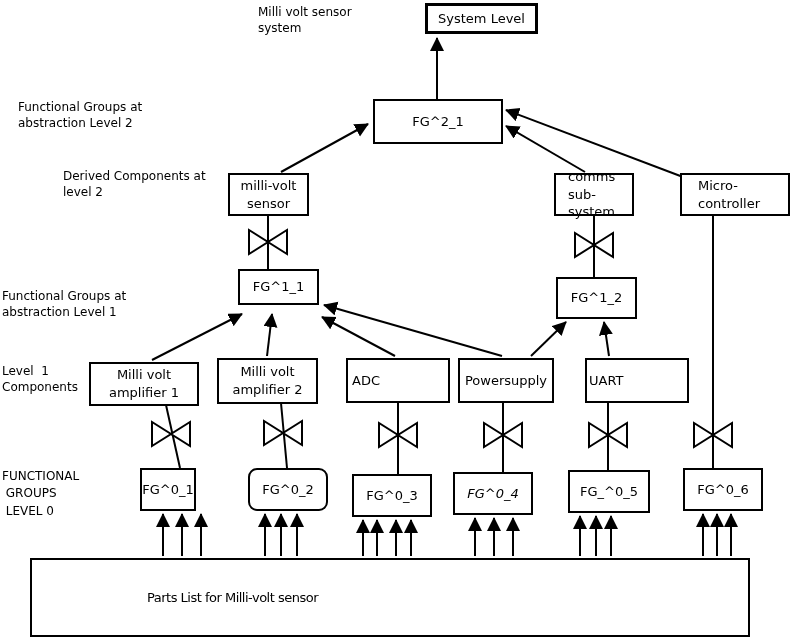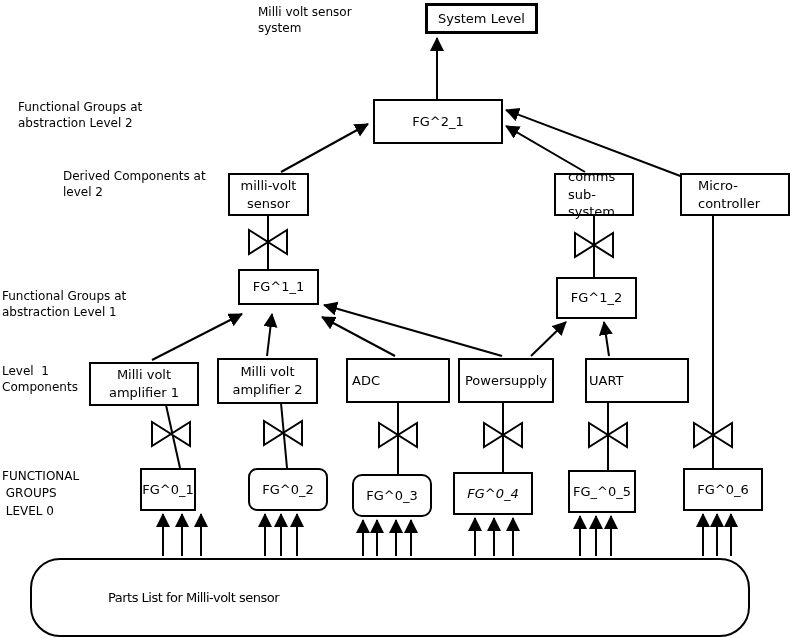--- a/index.html
+++ b/index.html
@@ -5,22 +5,22 @@
   html,body{margin:0;padding:0;background:#fff;}
   #canvas{position:relative;width:793px;height:638px;background:#fff;overflow:hidden;
           font-family:"DejaVu Sans",sans-serif;color:#000;}
   #wires{position:absolute;left:0;top:0;z-index:1;}
   .node{position:absolute;box-sizing:border-box;border:2px solid #000;background:#fff;
         display:flex;align-items:center;justify-content:center;text-align:center;
         font-size:13px;line-height:1.35;white-space:pre-line;z-index:2;}
   .align-left{justify-content:flex-start;text-align:left;}
   .slabel{position:absolute;font-size:12px;line-height:1.3;white-space:pre;z-index:2;}
   .slabel.small{font-size:12px;line-height:1.45;}
-  .parts-list{justify-content:flex-start;text-align:right;padding-left:76px;
-              letter-spacing:-0.5px;white-space:nowrap;border-radius:30px;}
+  .parts-list{justify-content:flex-start;text-align:right;padding-left:115px;
+              letter-spacing:-0.5px;white-space:nowrap;}
   .thick{border-width:3px;margin-left:45px;}
 </style>
 </head>
 <body>
 
 <div id="canvas">
 
   <svg id="wires" width="793" height="638" viewBox="0 0 793 638">
     <defs>
       <marker id="ah" markerWidth="7" markerHeight="8" refX="6.5" refY="3.5" orient="auto">
@@ -120,19 +120,19 @@
   <div class="node" style="left:556px;top:277px;width:81px;height:42px;">FG^1_2</div>
   <div class="node" style="left:89px;top:362px;width:110px;height:44px;">Milli volt
 amplifier 1</div>
   <div class="node" style="left:217px;top:358px;width:101px;height:46px;">Milli volt
 amplifier 2</div>
   <div class="node align-left" style="left:346px;top:358px;width:104px;height:45px;padding-left:4px;">ADC</div>
   <div class="node" style="left:458px;top:358px;width:96px;height:45px;">Powersupply</div>
   <div class="node align-left" style="left:565px;top:358px;width:104px;height:45px;padding-left:2px;margin-left:20px;">UART</div>
   <div class="node" style="left:140px;top:468px;width:56px;height:43px;">FG^0_1</div>
   <div class="node" style="left:248px;top:468px;width:80px;height:43px;border-radius:9px;">FG^0_2</div>
-  <div class="node" style="left:352px;top:474px;width:80px;height:43px;border-radius:10px;">FG^0_3</div>
+  <div class="node" style="left:352px;top:474px;width:80px;height:43px;">FG^0_3</div>
   <div class="node" style="left:453px;top:472px;width:80px;height:43px;font-style:italic;">FG^0_4</div>
-  <div class="node" style="left:568px;top:470px;width:68px;height:43px;">FG_^0_5</div>
+  <div class="node" style="left:568px;top:470px;width:82px;height:43px;">FG_^0_5</div>
   <div class="node" style="left:683px;top:468px;width:80px;height:43px;">FG^0_6</div>
   <div class="node parts-list" style="left:30px;top:558px;width:720px;height:79px;">Parts List for Milli-volt sensor</div>
 
 </div>
 
 </body></html>

